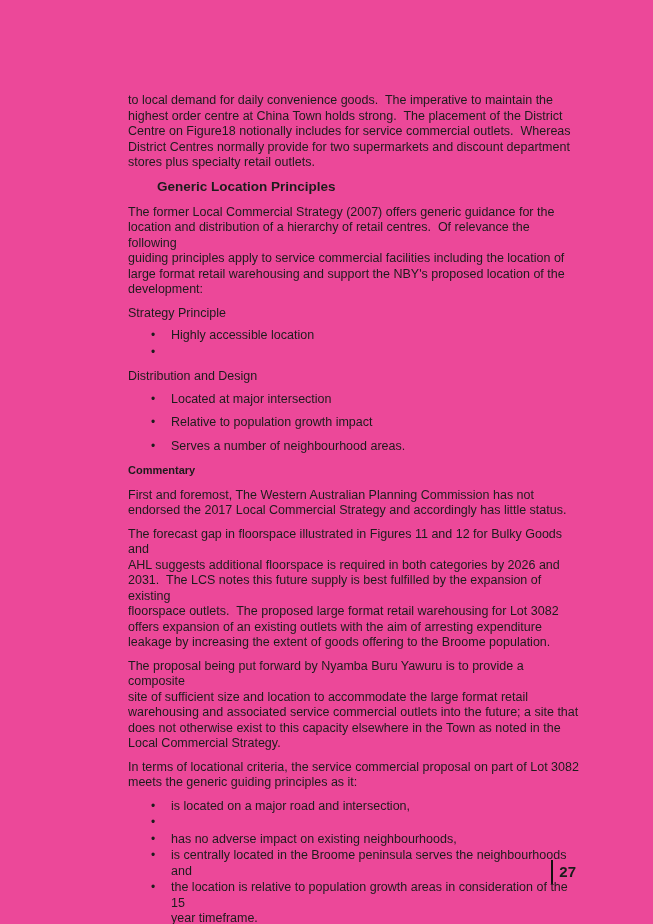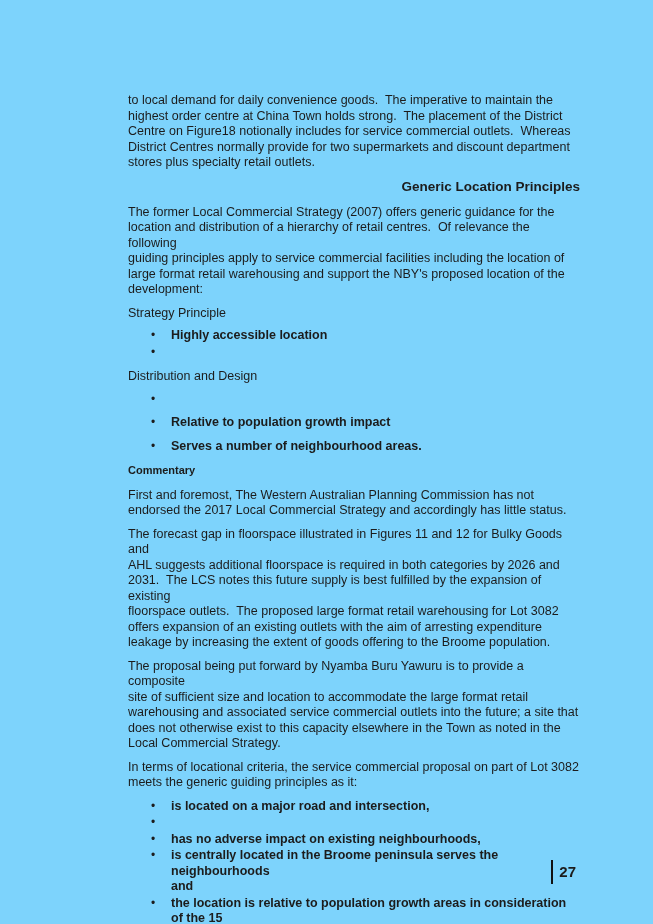--- a/index.html
+++ b/index.html
@@ -1,21 +1,21 @@
 <!DOCTYPE html>
 <html><head>
 <meta charset="utf-8">
 <style>
   html, body { margin:0; padding:0; background:#e8e8e8; }
   .page {
     position: relative;
     width: 653px;
     height: 924px;
     margin: 0 auto;
-    background: #7dd3fc;
+    background: #ec4899;
     font-family: "Liberation Sans", sans-serif;
     font-size: 12.5px;
     line-height: 15.5px;
     color: #1c1c1c;
     overflow: hidden;
   }
   .content {
     position: absolute;
     top: 93px;
     left: 128px;
@@ -23,21 +23,20 @@
   }
   .para {
     margin: 0 0 8px 0;
     white-space: pre-wrap;
   }
   .heading-indent {
     font-size: 13.5px;
     font-weight: bold;
     margin: 2px 0 10px 29px;
     line-height: 16px;
-    text-align: right;
   }
   .heading-flush {
     font-size: 11px;
     font-weight: bold;
     margin: 2px 0 9px 0;
     line-height: 15.5px;
   }
   .label {
     margin: 0 0 7px 0;
   }
@@ -51,21 +50,20 @@
     align-items: flex-start;
   }
   ul.blist .bullet {
     flex: none;
     width: 20px;
     margin-left: 23px;
     font-size: 12px;
   }
   ul.blist .li-text {
     white-space: pre-wrap;
-    font-weight: bold;
   }
   ul.tight li { margin: 0 0 1px 0; }
   ul.spaced li { margin: 0 0 8px 0; }
   .footer {
     position: absolute;
     right: 77px;
     bottom: 40px;
     display: flex;
     align-items: flex-end;
   }
@@ -111,20 +109,21 @@
       <li>
         <span class="bullet">•</span>
       </li>
     </ul>
 
     <p class="para label">Distribution and Design</p>
 
     <ul class="blist spaced">
       <li>
         <span class="bullet">•</span>
+        <span class="li-text">Located at major intersection</span>
       </li>
       <li>
         <span class="bullet">•</span>
         <span class="li-text">Relative to population growth impact</span>
       </li>
       <li>
         <span class="bullet">•</span>
         <span class="li-text">Serves a number of neighbourhood areas.</span>
       </li>
     </ul>

